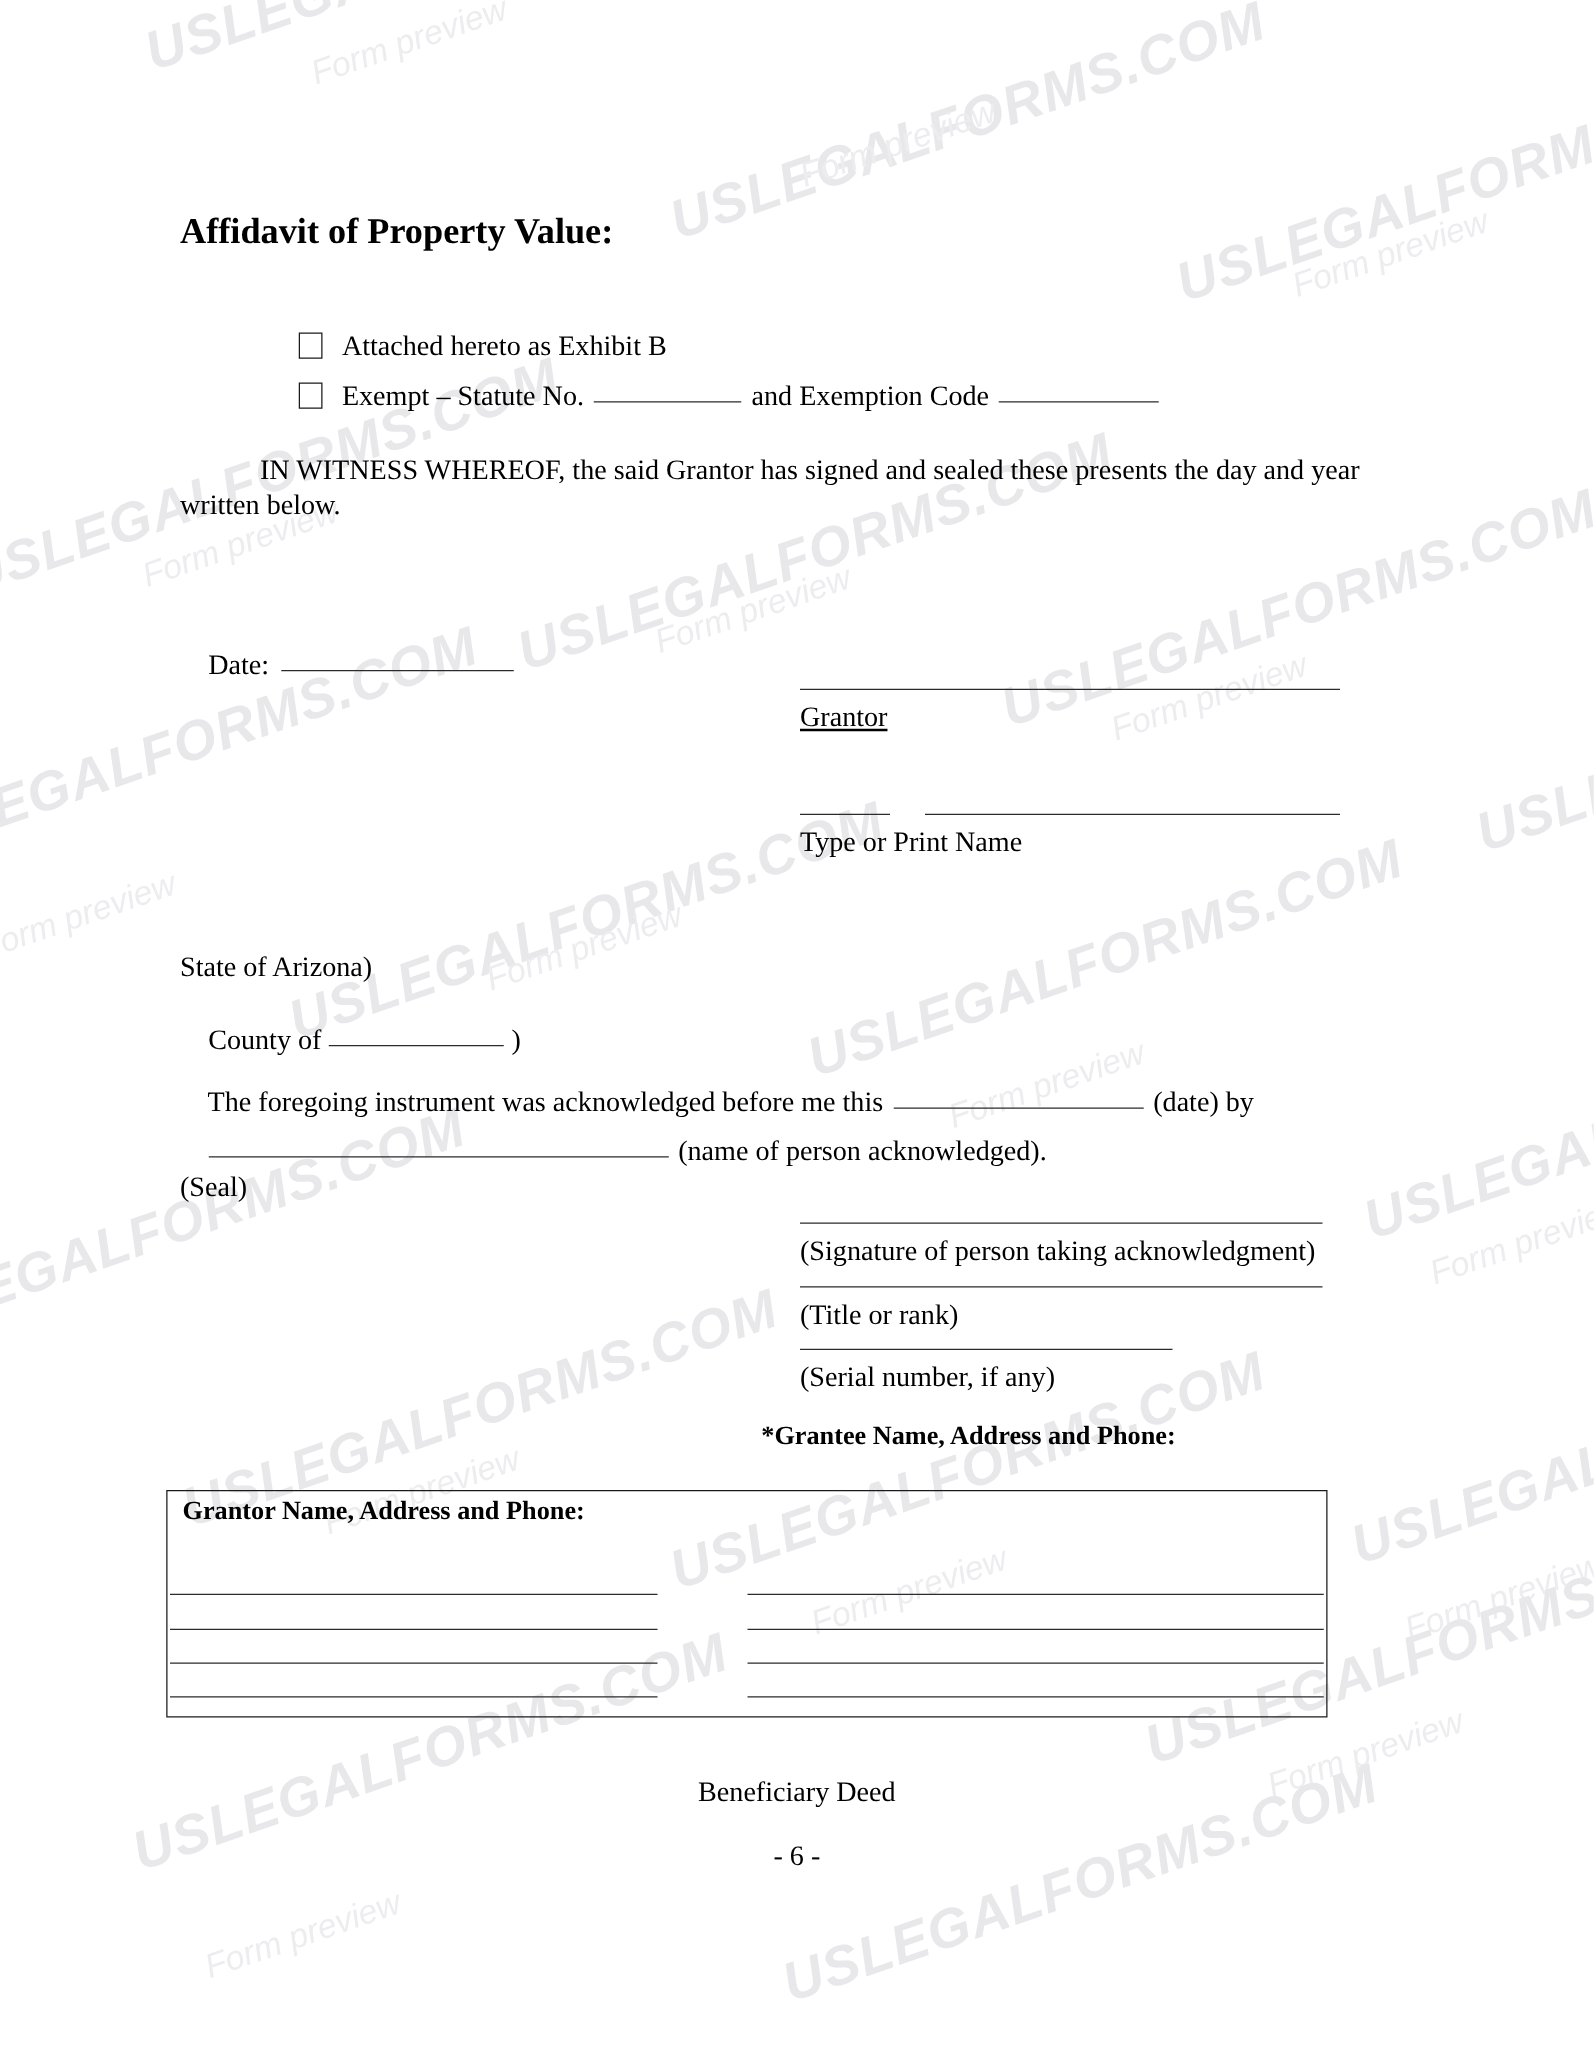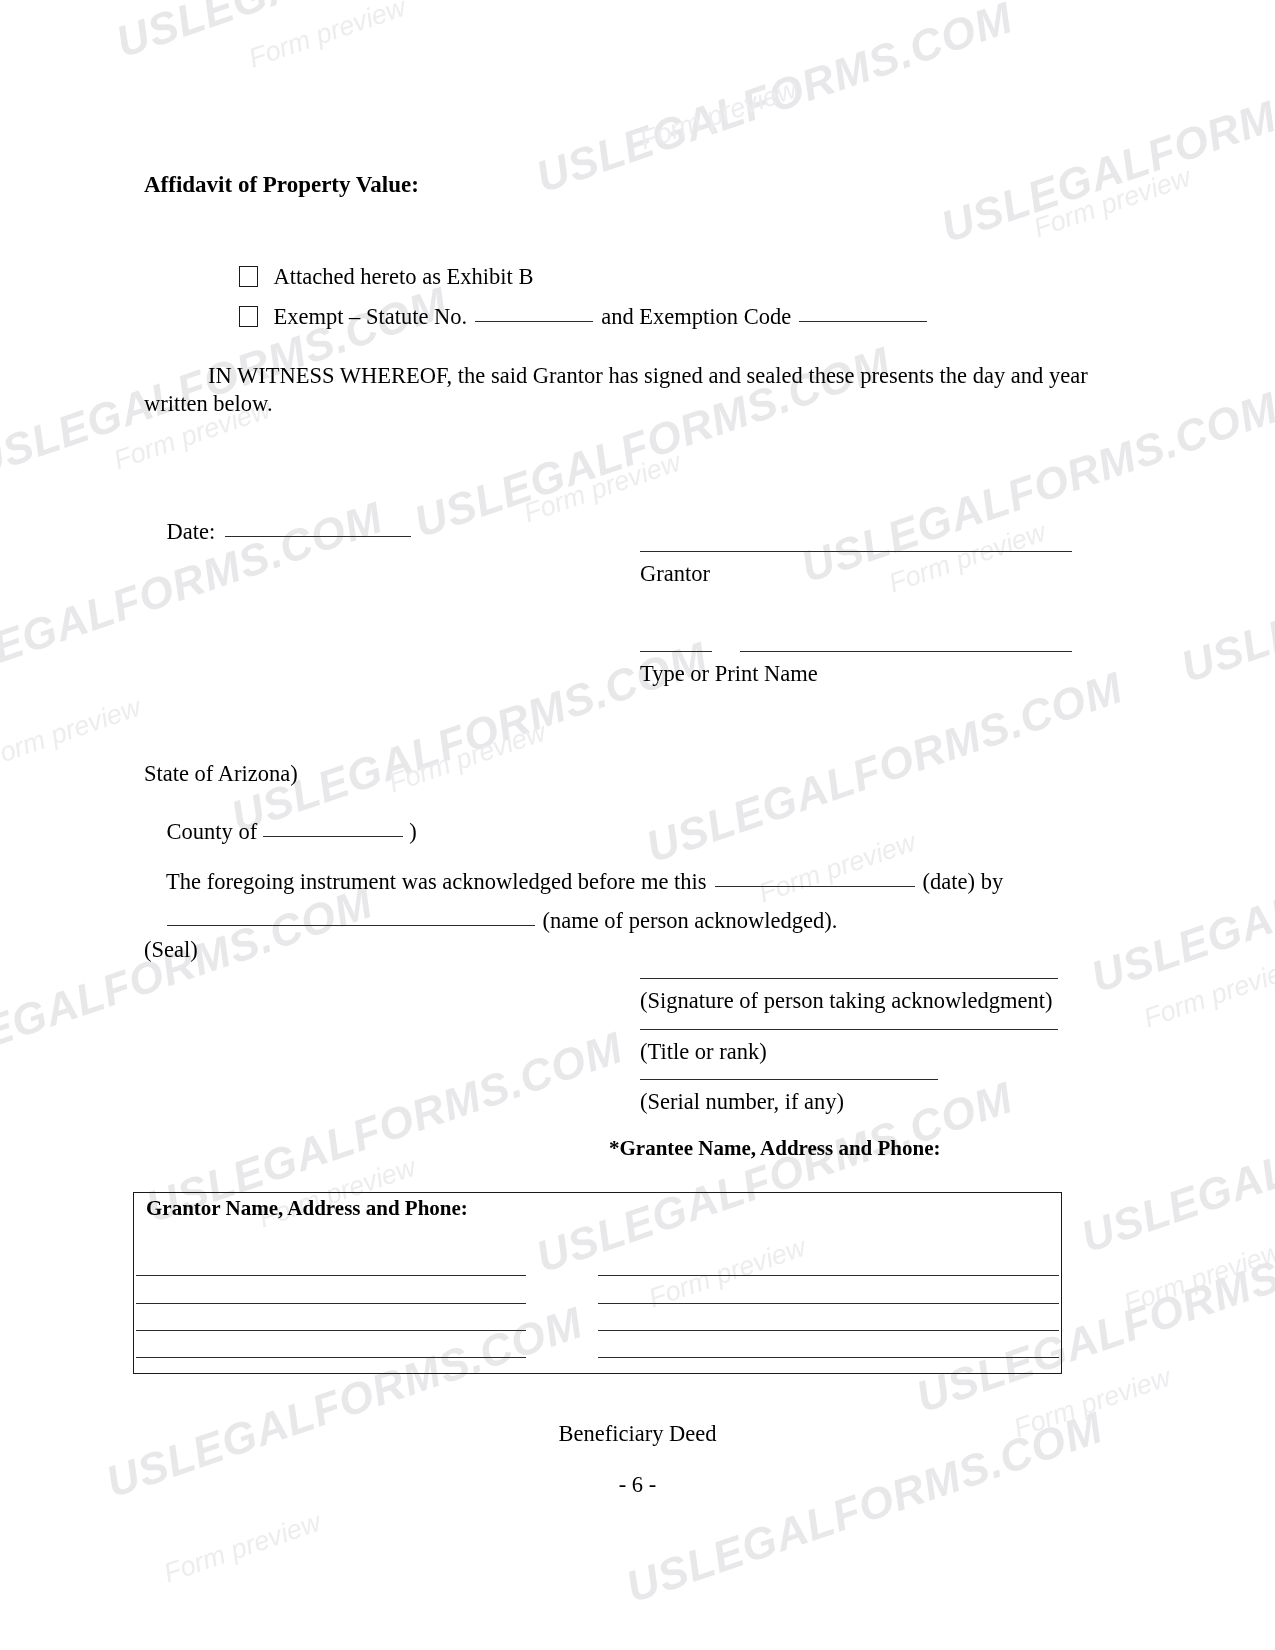--- a/index.html
+++ b/index.html
@@ -144,39 +144,39 @@
 
   <span class="wm wm-brand" style="left:910px; top:1375px;">USLEGALFORMS.COM</span>
   <span class="wm wm-prev" style="left:1010px; top:1415px;">Form preview</span>
   <span class="wm wm-brand" style="left:100px; top:1460px;">USLEGALFORMS.COM</span>
   <span class="wm wm-prev" style="left:160px; top:1560px;">Form preview</span>
   <span class="wm wm-brand" style="left:620px; top:1565px;">USLEGALFORMS.COM</span>
 </div>
 
 <div id="page">
 
-  <div class="abs ln bold" style="left:144px; top:170px; font-size:23px;">Affidavit of Property Value:</div>
+  <div class="abs ln bold" style="left:144px; top:170px; font-size:29px;">Affidavit of Property Value:</div>
 
   <div class="abs ln" style="left:216px; top:272px;">
     <span class="cbox"></span><span style="margin-left:16px;">Exempt – Statute No.</span><span class="rule" style="width:118px; margin:0 8px;"></span><span>and Exemption Code</span><span class="rule" style="width:128px; margin-left:8px;"></span>
   </div>
 
   <div class="abs ln" style="left:216px; top:232px;">
     <span class="cbox"></span><span style="margin-left:16px;">Attached hereto as Exhibit B</span>
   </div>
 
   <div class="abs ln" style="left:208px; top:361px;">IN WITNESS WHEREOF, the said Grantor has signed and sealed these presents the day and year</div>
   <div class="abs ln" style="left:144px; top:389px;">written below.</div>
 
   <div class="abs ln" style="left:144px; top:487px;">
     <span>Date:</span><span class="rule" style="width:186px; margin-left:10px;"></span>
   </div>
 
   <div class="hrule" style="left:640px; top:551px; width:432px;"></div>
-  <div class="abs ln" style="left:640px; top:559px;">Grantor</div>
+  <div class="abs ln" style="left:640px; top:559px;text-decoration:underline;">Grantor</div>
 
   <div class="hrule" style="left:640px; top:651px; width:72px;"></div>
   <div class="hrule" style="left:740px; top:651px; width:332px;"></div>
   <div class="abs ln" style="left:640px; top:659px;text-align:right;">Type or Print Name</div>
 
   <div class="abs ln" style="left:144px; top:759px;">State of Arizona)</div>
   <div class="abs ln" style="left:144px; top:787px;">
     <span>County of</span><span class="rule" style="width:140px; margin:0 6px;"></span><span>)</span>
   </div>
 

